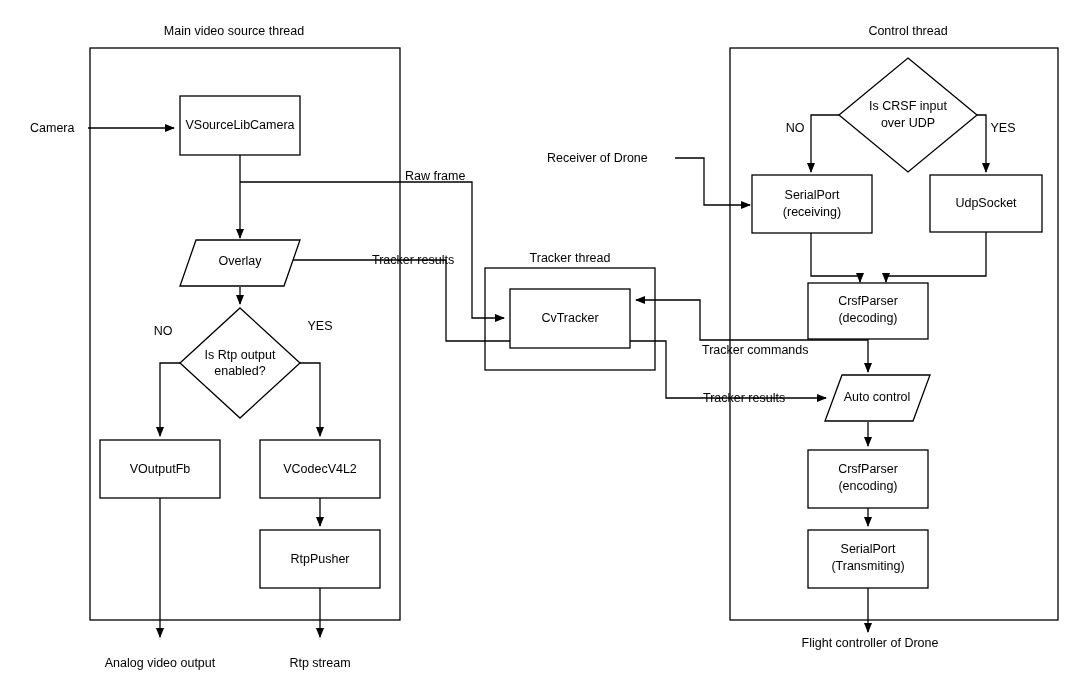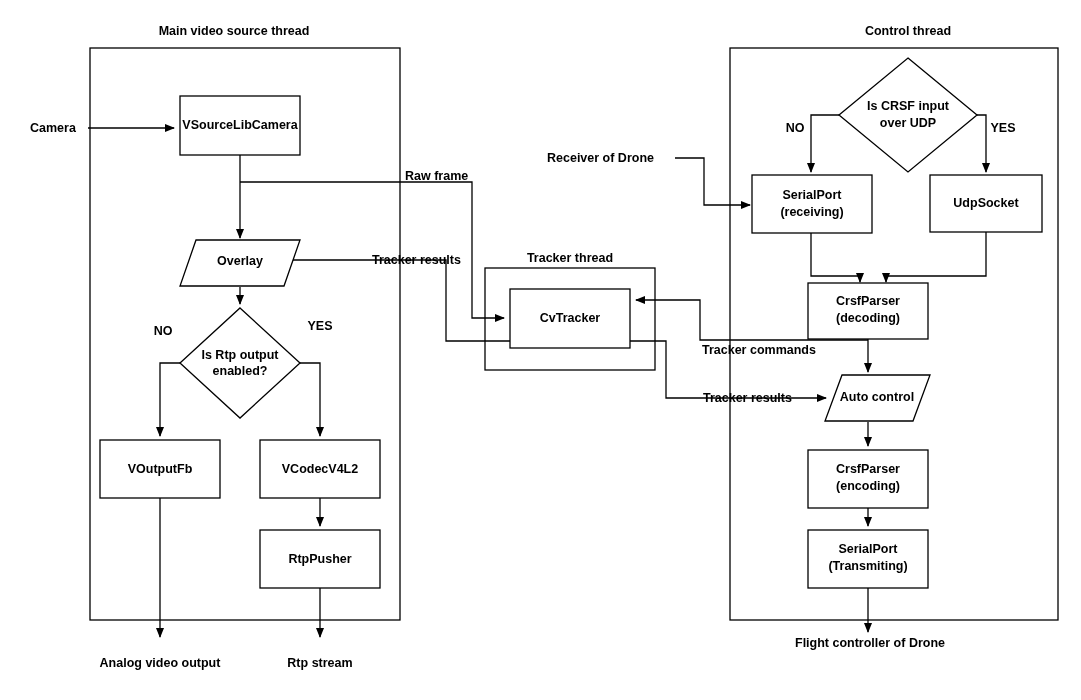--- a/index.html
+++ b/index.html
@@ -10,21 +10,20 @@
   }
   body {
     font-family: "Liberation Sans", sans-serif;
   }
   #canvas {
     position: relative;
     width: 1081px;
     height: 700px;
     background: #ffffff;
     overflow: hidden;
-    font-weight: bold;
   }
   #diagram-svg {
     position: absolute;
     left: 0;
     top: 0;
     width: 1081px;
     height: 700px;
   }
   .node-text {
     font-family: "Liberation Sans", sans-serif;

